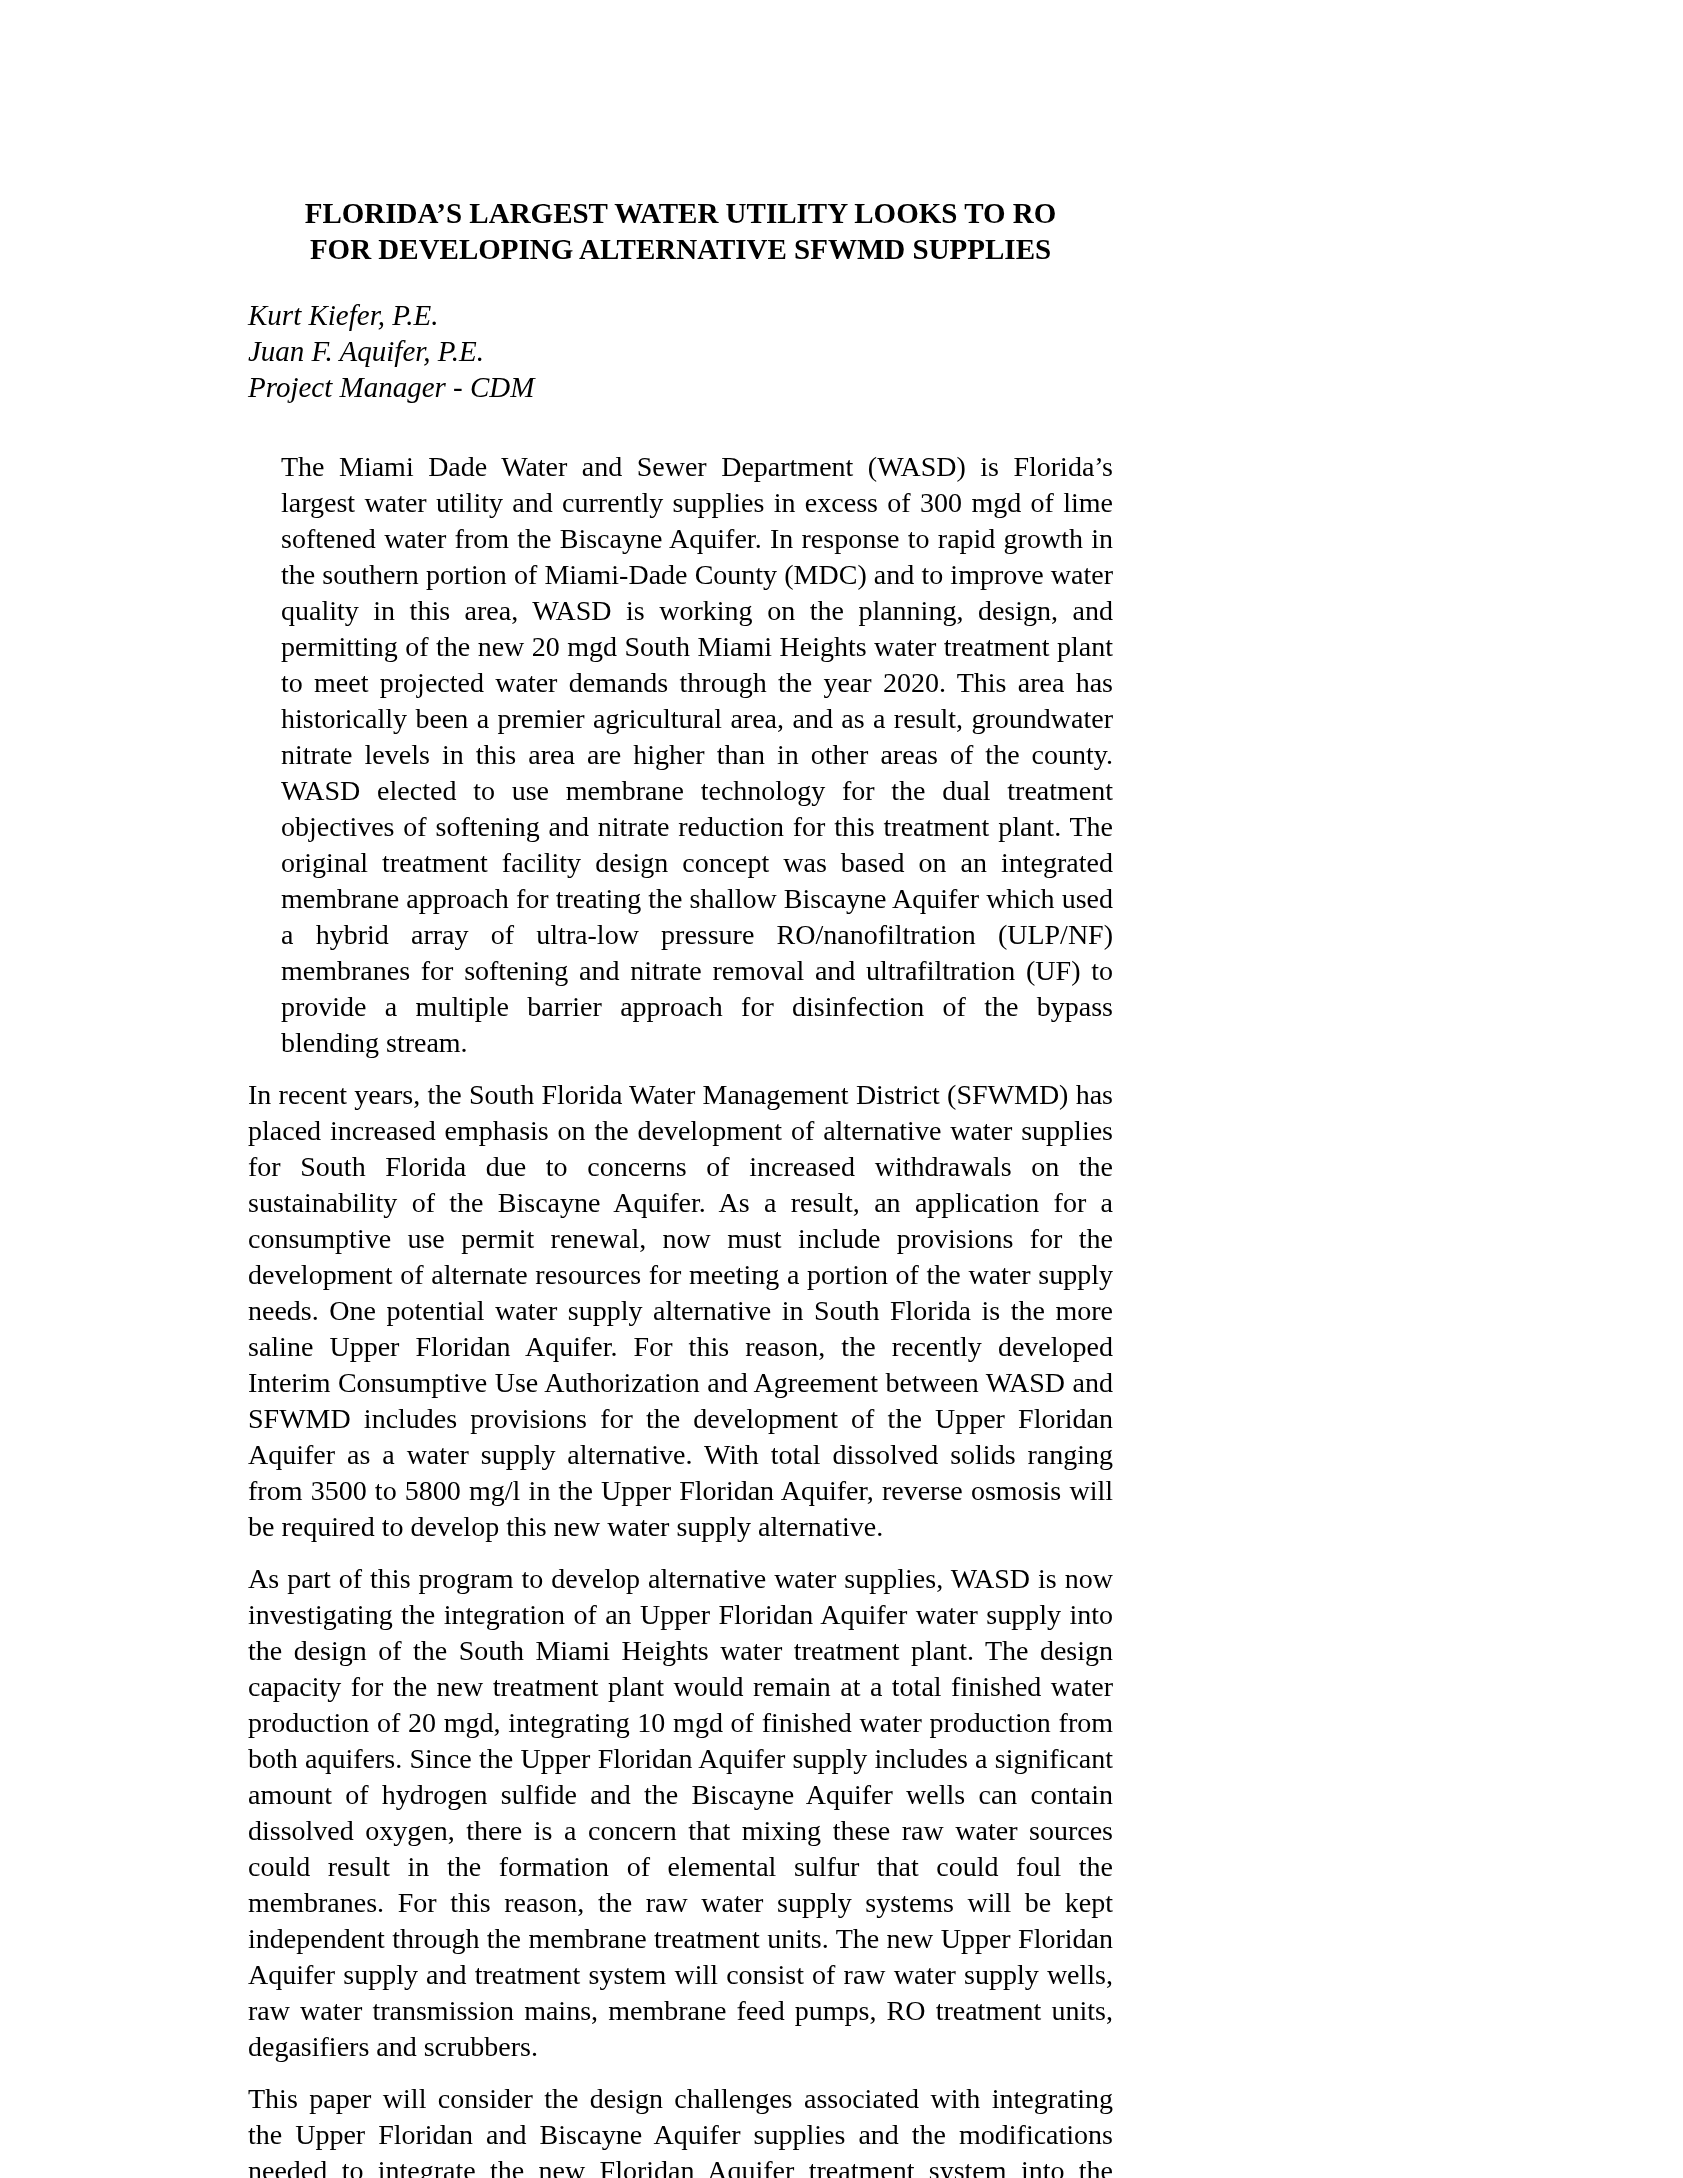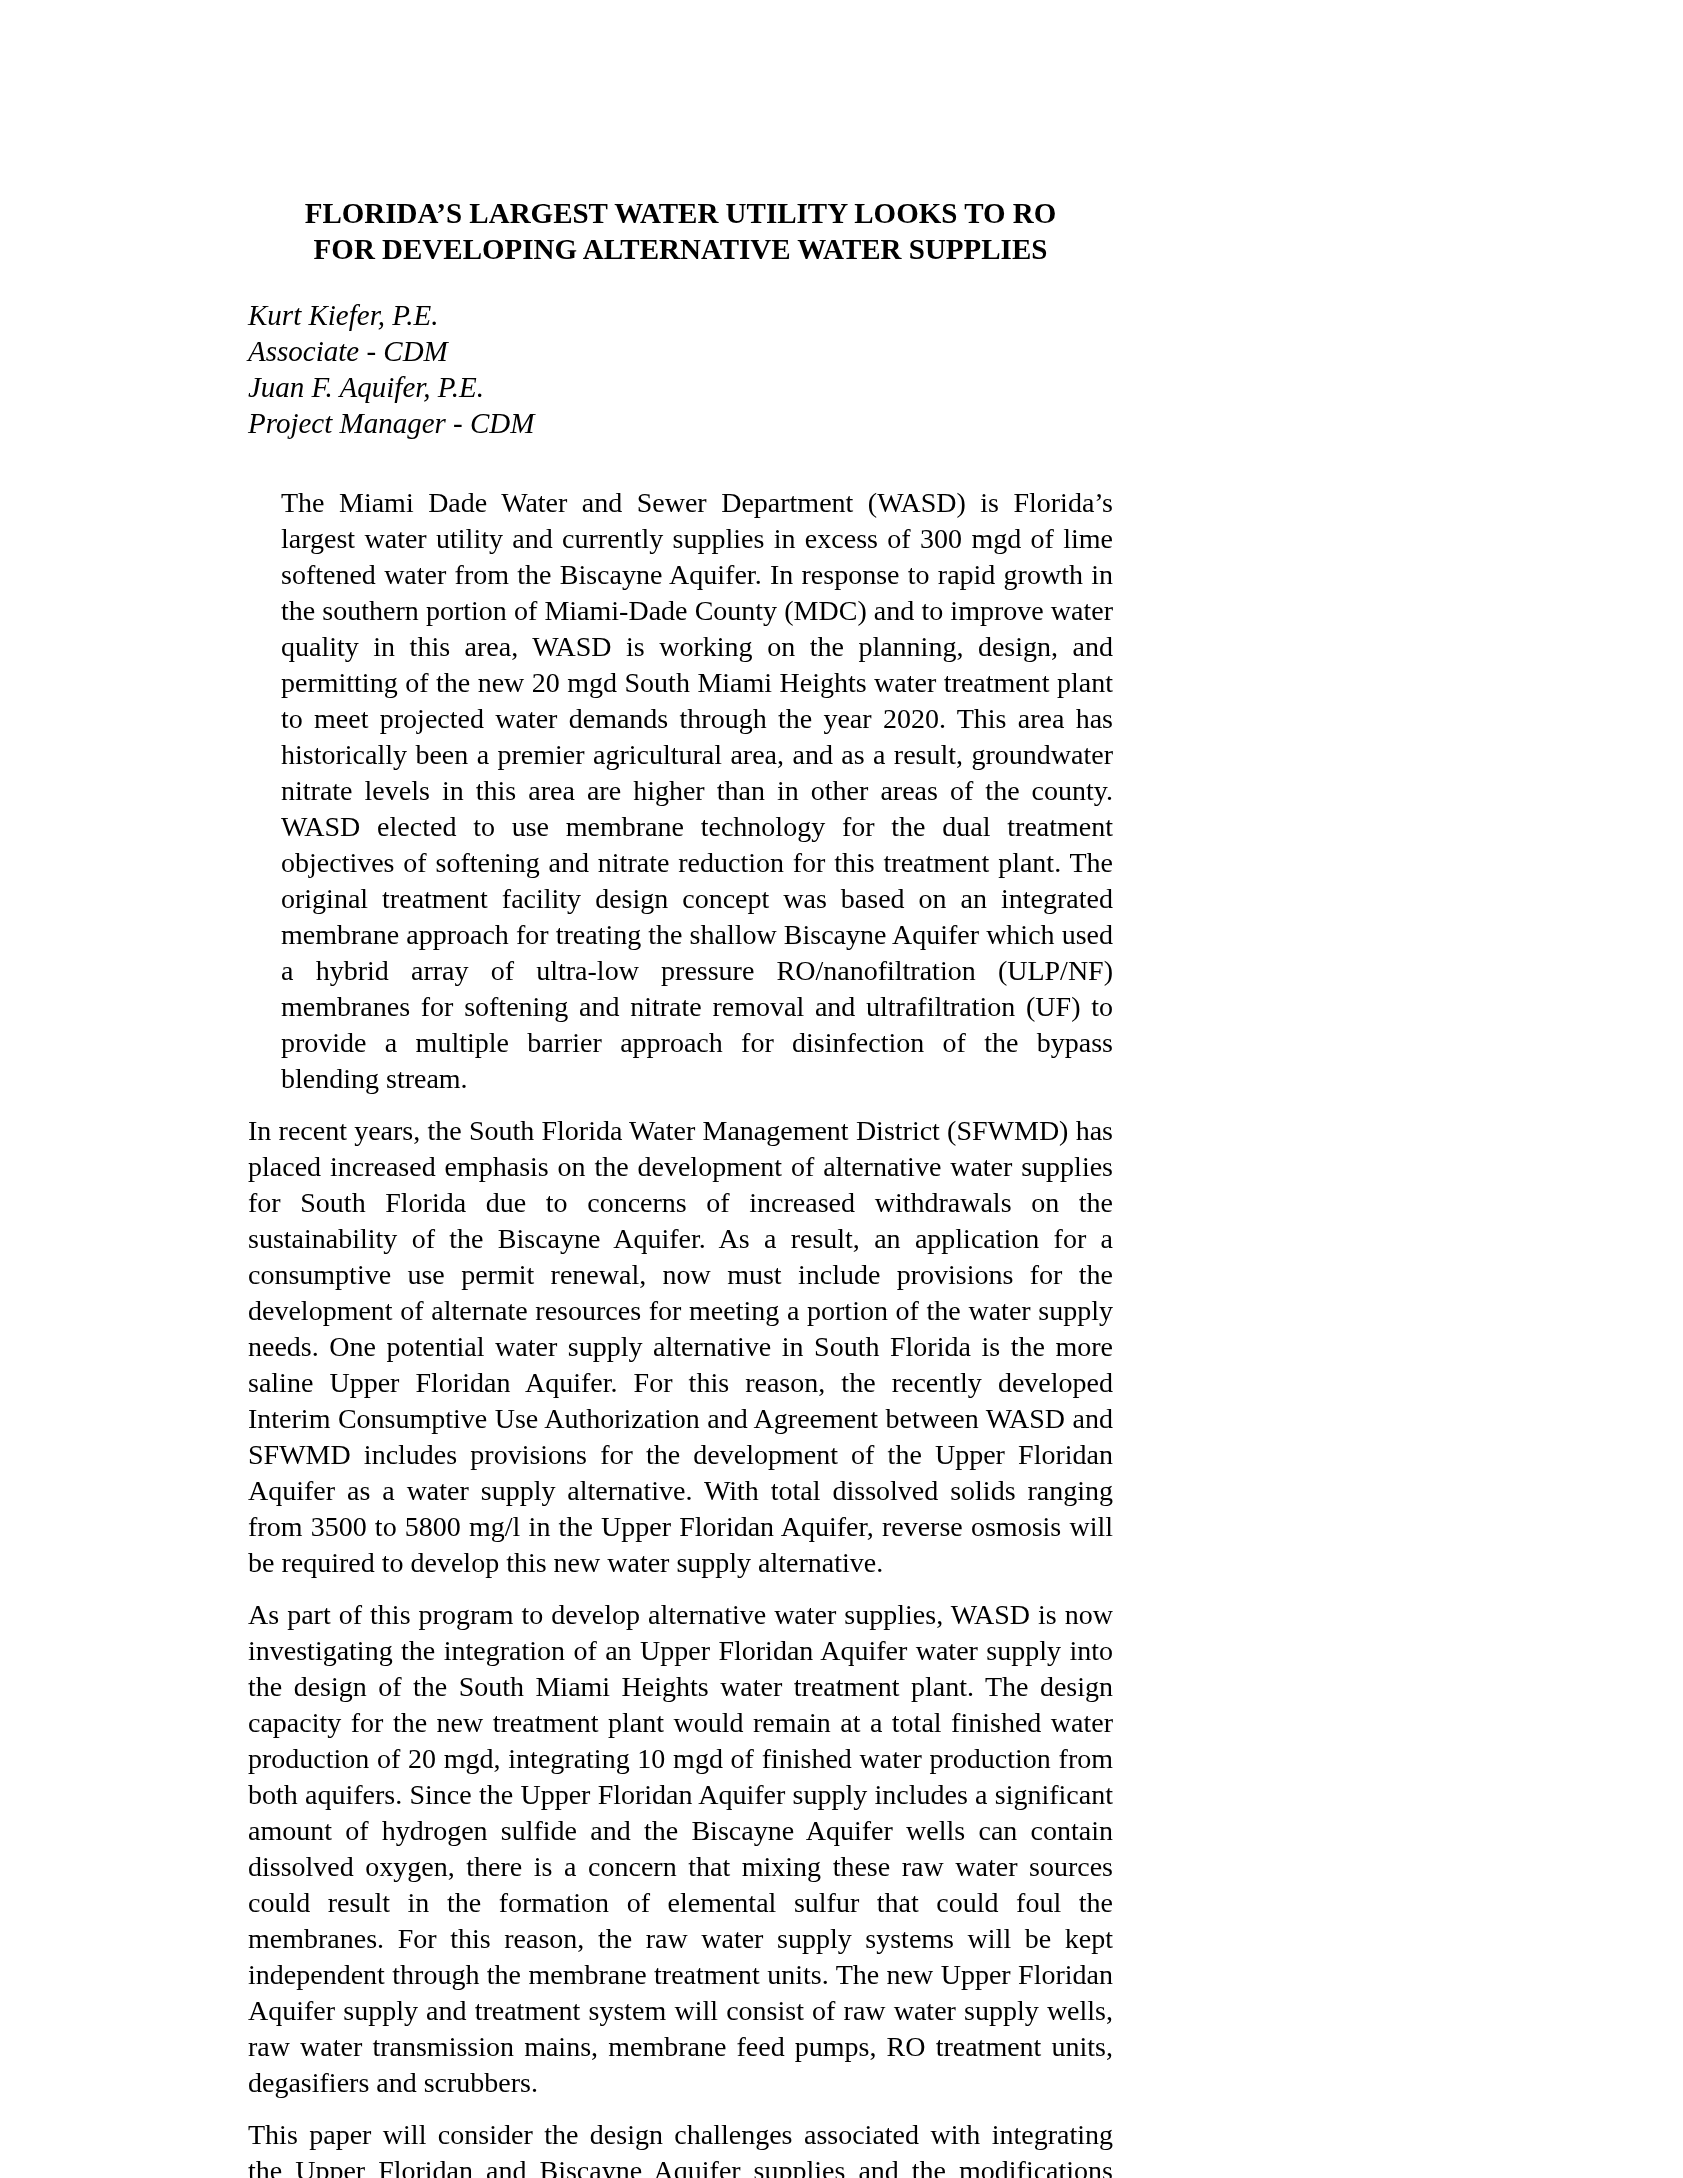--- a/index.html
+++ b/index.html
@@ -46,26 +46,25 @@
     margin-left: 33px;
   }
 </style>
 </head>
 <body>
 
 <div class="page">
 
   <div class="title-block">
     <div>FLORIDA’S LARGEST WATER UTILITY LOOKS TO RO</div>
-    <div>FOR DEVELOPING ALTERNATIVE WATER SUPPLIES</div>
+    <div>FOR DEVELOPING ALTERNATIVE SFWMD SUPPLIES</div>
   </div>
 
   <div class="author-block">
     <div>Kurt Kiefer, P.E.</div>
-    <div>Associate - CDM</div>
     <div>Juan F. Aquifer, P.E.</div>
     <div>Project Manager - CDM</div>
   </div>
 
   <div class="body-block">
     <p class="first">The Miami Dade Water and Sewer Department (WASD) is Florida’s largest water utility and currently supplies in excess of 300 mgd of lime softened water from the Biscayne Aquifer. In response to rapid growth in the southern portion of Miami-Dade County (MDC) and to improve water quality in this area, WASD is working on the planning, design, and permitting of the new 20 mgd South Miami Heights water treatment plant to meet projected water demands through the year 2020. This area has historically been a premier agricultural area, and as a result, groundwater nitrate levels in this area are higher than in other areas of the county.  WASD elected to use membrane technology for the dual treatment objectives of softening and nitrate reduction for this treatment plant. The original treatment facility design concept was based on an integrated membrane approach for treating the shallow Biscayne Aquifer which used a hybrid array of ultra-low pressure RO/nanofiltration (ULP/NF) membranes for softening and nitrate removal and ultrafiltration (UF) to provide a multiple barrier approach for disinfection of the bypass blending stream.</p>
     <p>In recent years, the South Florida Water Management District (SFWMD) has placed increased emphasis on the development of alternative water supplies for South Florida due to concerns of increased withdrawals on the sustainability of the Biscayne Aquifer.  As a result, an application for a consumptive use permit renewal, now must include provisions for the development of alternate resources for meeting a portion of the water supply needs.  One potential water supply alternative in South Florida is the more saline Upper Floridan Aquifer. For this reason, the recently developed Interim Consumptive Use Authorization and Agreement between WASD and SFWMD includes provisions for the development of the Upper Floridan Aquifer as a water supply alternative. With total dissolved solids ranging from 3500 to 5800 mg/l in the Upper Floridan Aquifer, reverse osmosis will be required to develop this new water supply alternative.</p>
     <p>As part of this program to develop alternative water supplies, WASD is now investigating the integration of an Upper Floridan Aquifer water supply into the design of the South Miami Heights water treatment plant.  The design capacity for the new treatment plant would remain at a total finished water production of 20 mgd, integrating 10 mgd of finished water production from both aquifers.  Since the Upper Floridan Aquifer supply includes a significant amount of hydrogen sulfide and the Biscayne Aquifer wells can contain dissolved oxygen, there is a concern that mixing these raw water sources could result in the formation of elemental sulfur that could foul the membranes.  For this reason, the raw water supply systems will be kept independent through the membrane treatment units.  The new Upper Floridan Aquifer supply and treatment system will consist of raw water supply wells, raw water transmission mains, membrane feed pumps, RO treatment units, degasifiers and scrubbers.</p>
     <p>This paper will consider the design challenges associated with integrating the Upper Floridan and Biscayne Aquifer supplies and the modifications needed to integrate the new Floridan Aquifer treatment system into the original facility design.   Design issues associated with major treatment system components including sand strainers, cartridge filters, membrane system configuration, degasification/odor control, pre-treatment and post-treatment chemical systems, and concentrate disposal will also be addressed. To avoid the complexity of operating three different membrane systems, options will also be considered for the elimination of the UF treatment.</p>
   </div>

